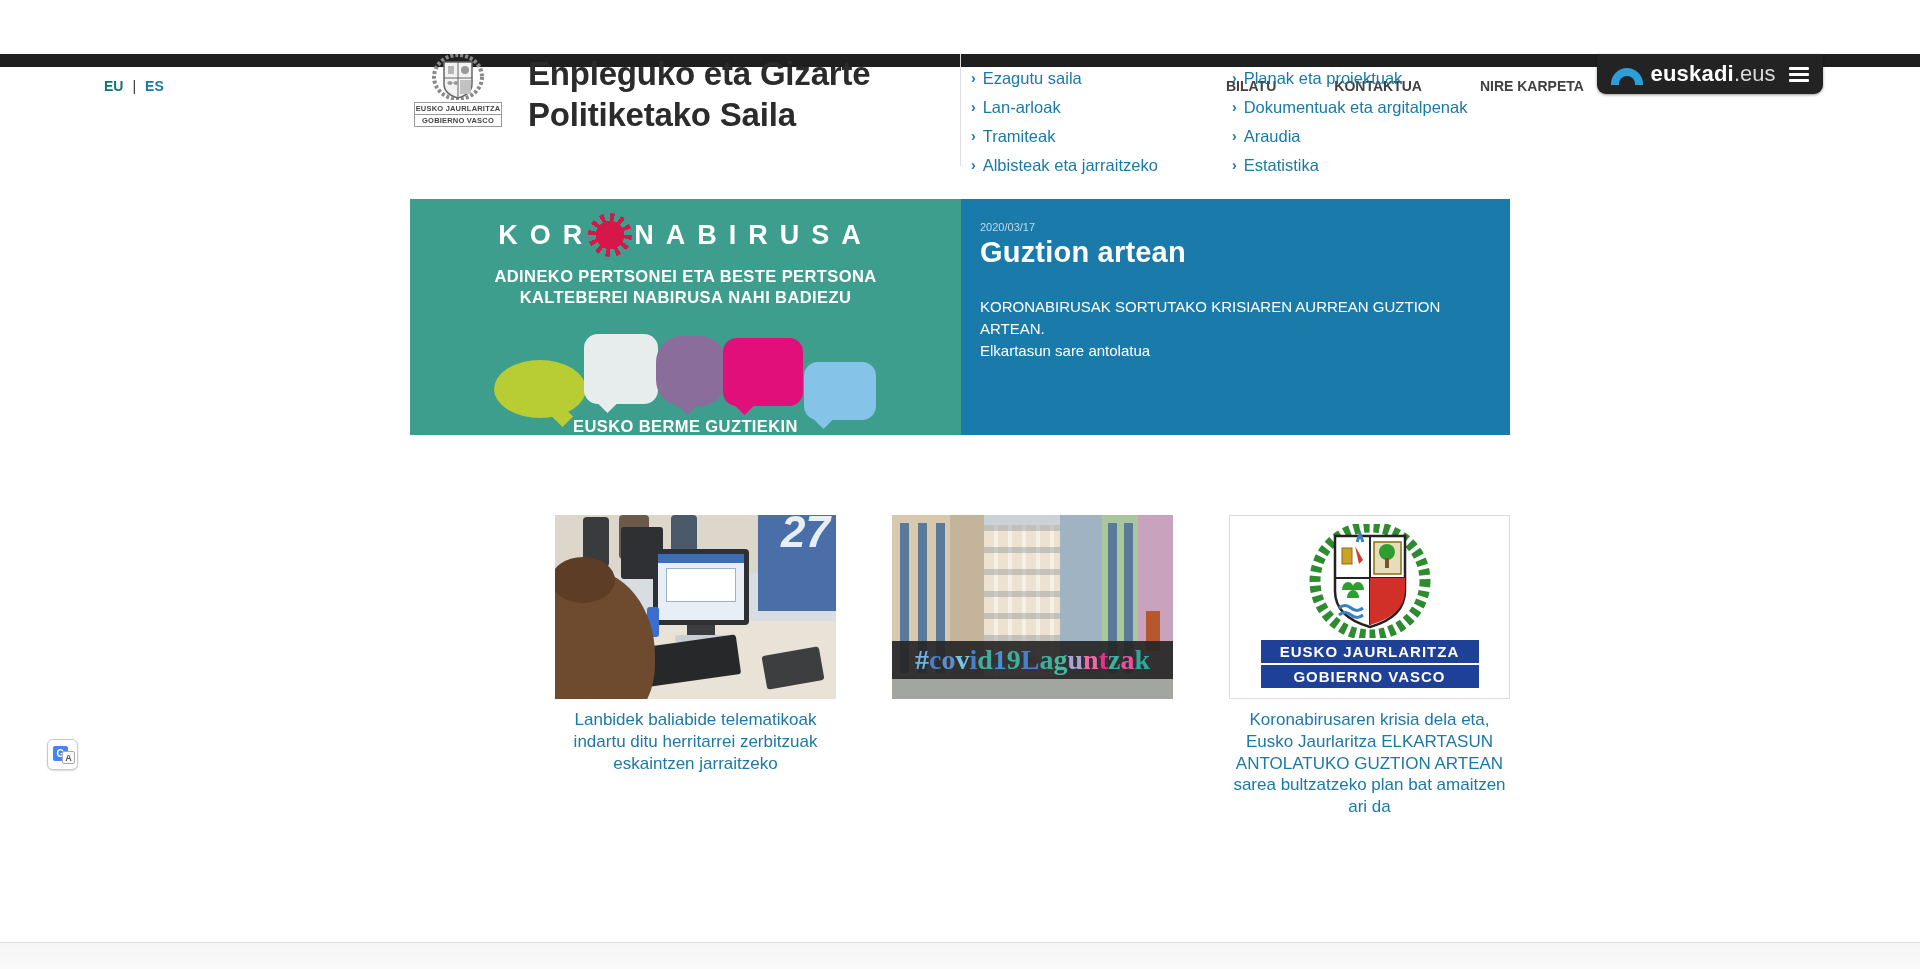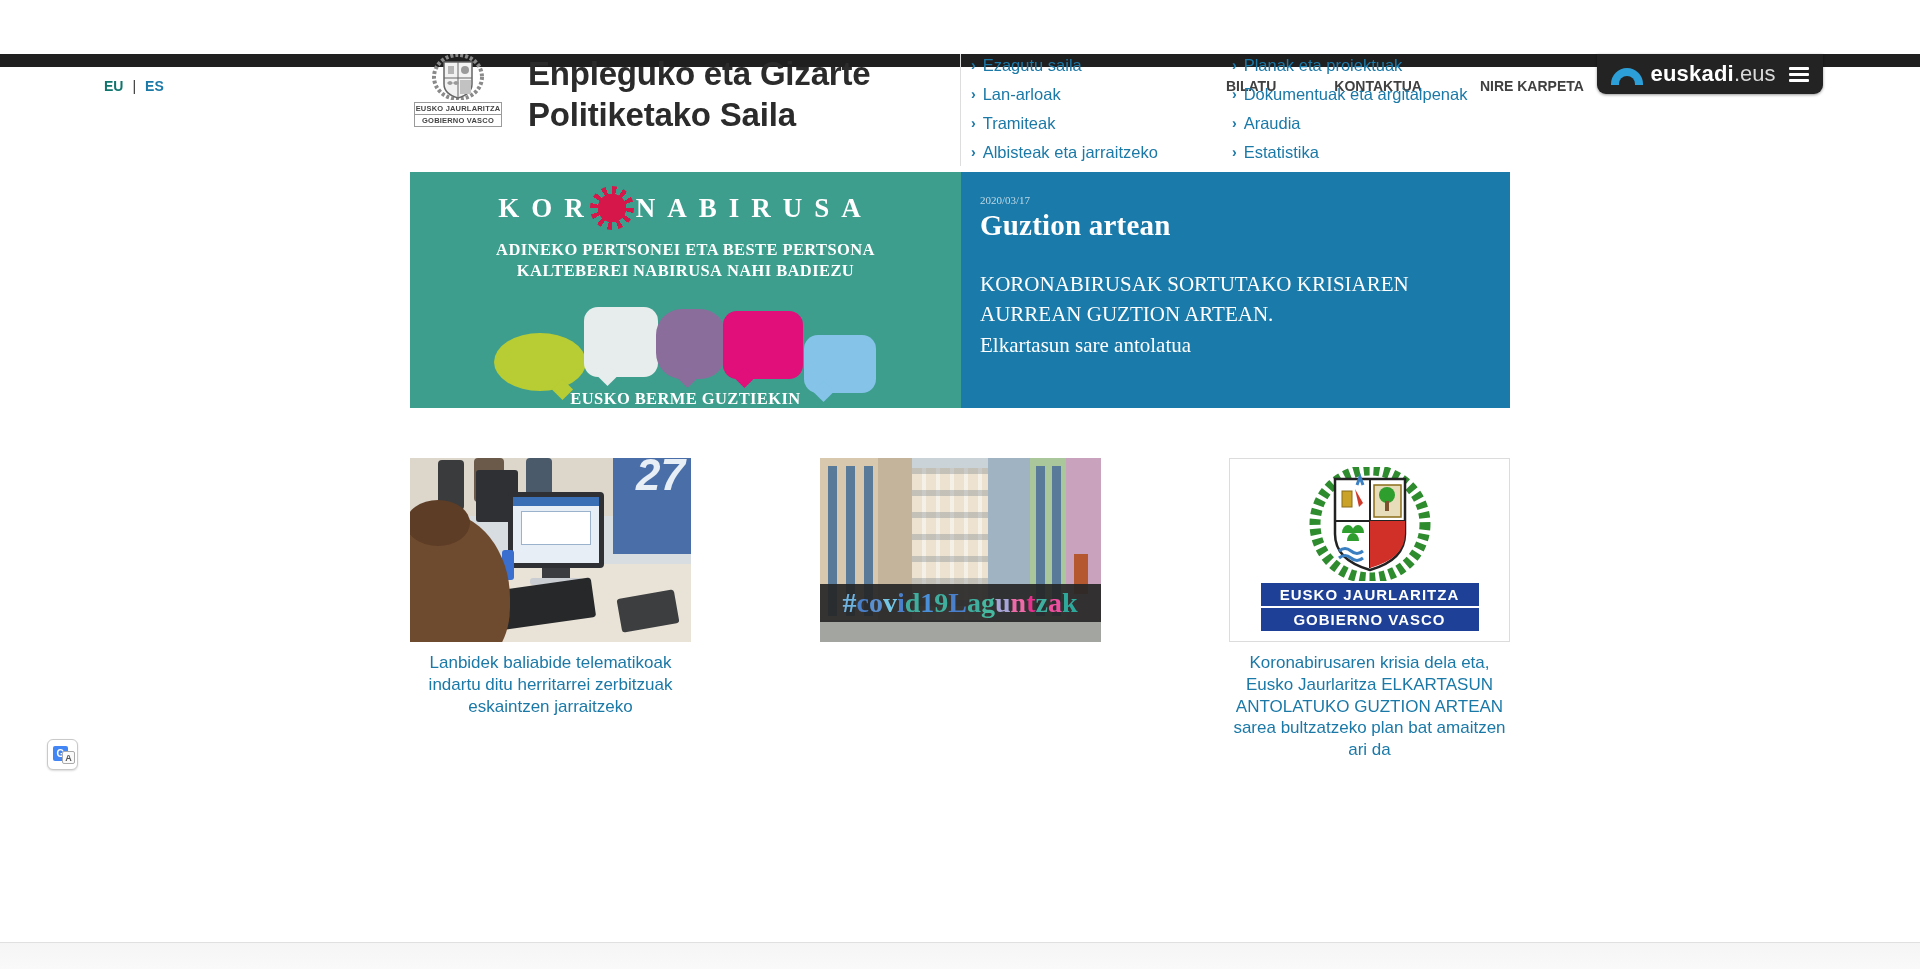--- a/index.html
+++ b/index.html
@@ -29,30 +29,30 @@
   
   .container { width:1100px; margin:0 auto; position:relative; }
   .header { margin-top:54px; display:flex; align-items:flex-start; }
   .emblem-block { width:96px; }
   .emblem-art { width:72px; height:46px; margin:0 auto; display:block; }
   .emblem-caption { width:88px; margin:2px auto 0; border:1px solid #9a9a9a; background:#fff; text-align:center; }
   .emblem-caption div { font-size:7.5px; font-weight:bold; color:#444; letter-spacing:.2px; padding:1px 0; }
   .emblem-caption div + div { border-top:1px solid #9a9a9a; }
   .dept-title { width:360px; margin-left:22px; font-size:33px; line-height:1.24; color:#2b2b2b; letter-spacing:-.2px; }
   .header-divider { width:1px; background:#ddd; height:112px; margin-left:72px; }
-  .dept-nav { display:flex; margin-left:10px; padding-top:2px; }
+  .dept-nav { display:flex; margin-left:10px; padding-top:15px; }
   .nav-col { display:flex; flex-direction:column; }
   .nav-col1 { width:261px; }
   .nav-col2 { width:266px; }
   .nav-item { display:flex; align-items:baseline; height:29px; color:#1b79a8; font-size:16.5px; text-decoration:none; cursor:pointer; }
   .chev { color:#1b79a8; font-size:14px; margin-right:7px; position:relative; top:-1px; }
   .chev::before { content:"›"; font-weight:bold; }
 
   
-  .hero { display:flex; height:236px;font-family:Liberation Serif, serif; }
+  .hero { margin-top:14px; display:flex; height:236px; }
   .hero-left { width:551px; height:236px; background:#3d9e8e; color:#fff; text-align:center; padding-top:10px; position:relative; cursor:pointer; }
   .koro-title { display:flex; align-items:center; justify-content:center; font-size:27px; font-weight:600; letter-spacing:12px; margin-top:4px; }
   .virus { width:44px; height:44px; margin:0 2px 0 -6px; border-radius:50%; flex:0 0 auto;
            background:
              radial-gradient(circle at 50% 50%, #d6174a 0 14px, rgba(214,23,74,0) 14.5px),
              repeating-conic-gradient(#d6174a 0deg 13deg, rgba(214,23,74,0) 13deg 30deg);
            border-radius:50%; }
   .koro-sub { margin-top:9px; font-size:16.5px; font-weight:600; line-height:1.28; letter-spacing:.4px; }
   .koro-sub b { font-weight:800; }
   .bubbles { position:relative; width:420px; height:92px; margin:8px auto 0; }
@@ -67,24 +67,24 @@
   .b4 { left:247px; top:22px; width:80px; height:68px; border-radius:14px; z-index:4; }
   .b4::after { left:14px; }
   .b5 { left:328px; top:46px; width:72px; height:58px; border-radius:14px; z-index:3; }
   .b5::after { left:12px; }
   .koro-bottom { margin-top:8px; font-size:16.5px; font-weight:600; line-height:1.25; letter-spacing:.4px; }
   .koro-bottom b { font-weight:800; }
 
   .hero-right { width:549px; height:236px; background:#1a7aa9; color:#fff; padding:22px 30px 0 19px; cursor:pointer; }
   .hero-date { font-size:11px; color:#bfd9e7; }
   .hero-title { font-size:29px; font-weight:bold; margin-top:3px; letter-spacing:.2px; }
-  .hero-body { margin-top:27px; font-size:21px; line-height:1.45; max-width:505px; }
-
-  
-  .cards { margin-top:50px; display:flex; justify-content:space-between; gap:75px; }
+  .hero-body { margin-top:27px; font-size:15px; line-height:1.45; max-width:505px; }
+
+  
+  .cards { margin-top:80px; display:flex; justify-content:flex-end; gap:56px; }
   .card { width:281px; cursor:pointer; }
   .card-img { width:281px; height:184px; position:relative; overflow:hidden; }
   .card-caption { margin-top:10px; font-size:17px; line-height:1.28; color:#1b79a8; text-align:center; }
 
   
   .c1 { background:#d7dde1; }
   .c1 .band-top { position:absolute; top:0; left:0; width:100%; height:58px; background:#ddd6cb; }
   .c1 .person { position:absolute; background:#45423e; border-radius:4px; }
   .c1 .p1 { left:28px; top:2px; width:26px; height:50px; background:#3a3b3d; }
   .c1 .p2 { left:64px; top:0; width:30px; height:44px; background:#6b5a4a; }

